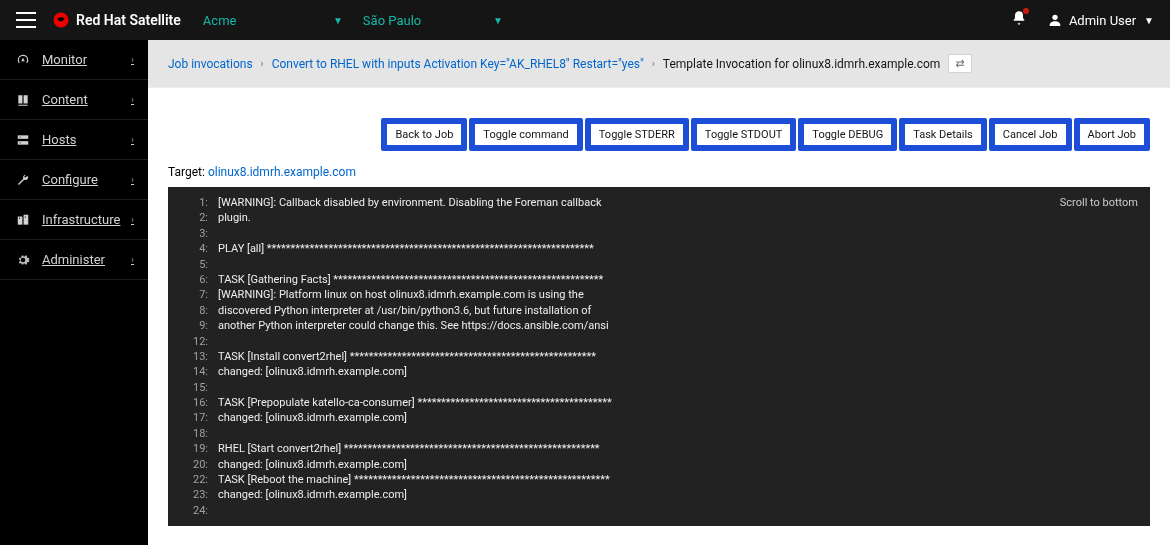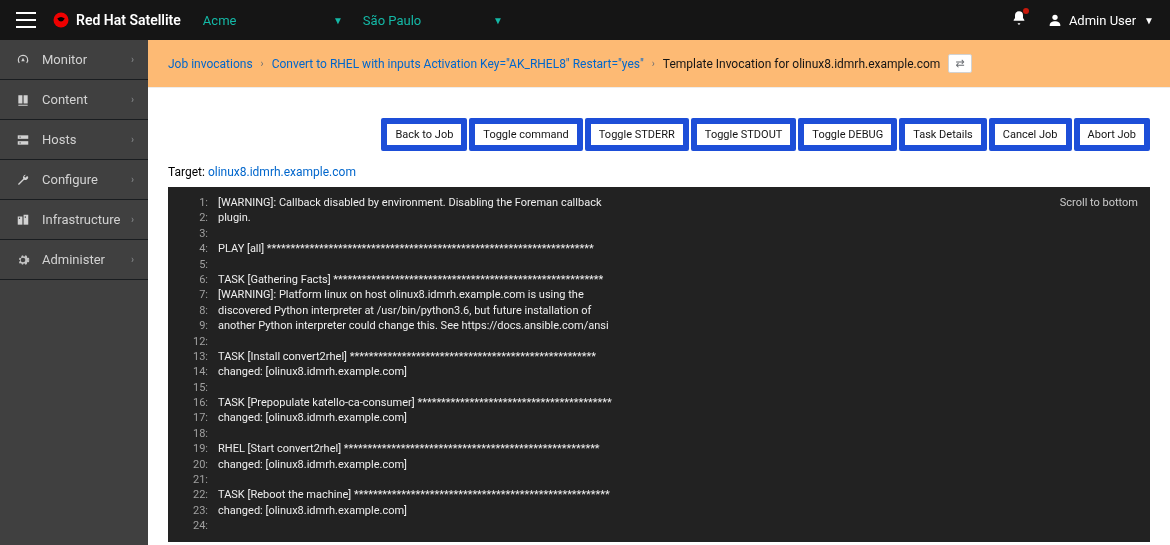--- a/index.html
+++ b/index.html
@@ -10,27 +10,27 @@
 .logo { display: flex; align-items: center; font-weight: 600; font-size: 14px; margin-right: 12px; }
 .logo svg { margin-right: 6px; }
 .ctx-selector { display: flex; align-items: center; color: #14b8a6; font-size: 13px; padding: 0 10px; cursor: pointer; min-width: 160px; justify-content: space-between; }
 .ctx-selector .caret { margin-left: 30px; font-size: 10px; }
 .topbar-spacer { flex: 1; }
 .topbar-icon { margin: 0 10px; cursor: pointer; position: relative; }
 .bell-dot { position: absolute; top: -2px; right: -2px; width: 6px; height: 6px; background: #c9190b; border-radius: 50%; }
 .user-menu { display: flex; align-items: center; font-size: 13px; cursor: pointer; margin-left: 10px; }
 .user-menu .caret { margin-left: 8px; font-size: 10px; }
 .layout { display: flex; height: calc(545px - 40px); }
-.sidebar { width: 148px; background: #404040; color: #d2d2d2; display: flex; flex-direction: column; }
+.sidebar { width: 148px; background: #000000; color: #d2d2d2; display: flex; flex-direction: column; text-decoration: underline; }
 .nav-item { display: flex; align-items: center; padding: 12px 14px; font-size: 13px; cursor: pointer; border-bottom: 1px solid #1a1d20; }
 .nav-item .nav-icon { width: 18px; margin-right: 10px; display: flex; align-items: center; justify-content: center; }
 .nav-item .nav-label { flex: 1; }
 .nav-item .nav-chevron { font-size: 10px; color: #8a8d90; }
 .main { flex: 1; background: #fff; overflow: auto; padding: 0; }
-.breadcrumb { background: #fdba74; padding: 14px 20px; font-size: 12px; display: flex; align-items: center; gap: 8px; border-bottom: 1px solid #ededed; }
+.breadcrumb { background: #e5e5e5; padding: 14px 20px; font-size: 12px; display: flex; align-items: center; gap: 8px; border-bottom: 1px solid #ededed; }
 .breadcrumb a { color: #0066cc; text-decoration: none; cursor: pointer; }
 .breadcrumb .sep { color: #6a6e73; font-size: 10px; }
 .breadcrumb .current { color: #151515; }
 .bc-btn { border: 1px solid #d2d2d2; background: #fff; padding: 2px 6px; border-radius: 2px; cursor: pointer; font-size: 11px; color: #6a6e73; }
 .toolbar { display: flex; justify-content: flex-end; padding: 30px 20px 10px 20px; gap: 2px; flex-wrap: wrap; }
 .btn { background: #fff; border: 6px solid #1d4ed8; color: #151515; font-size: 11px; padding: 4px 8px; cursor: pointer; border-radius: 2px; }
 .target-row { padding: 4px 20px 8px 20px; font-size: 12px; }
 .target-row a { color: #0066cc; text-decoration: none; }
 .console { margin: 0 20px 20px 20px; background: #222; color: #eee; font-family: "Courier New", monospace; font-size: 11px; position: relative; padding: 8px 0; line-height: 1.4; }
 .console-line { display: flex; padding: 0 12px; }
@@ -238,24 +238,20 @@
           </div>
           <div class="console-line">
             <span class="ln">19:</span>
             <span class="txt">RHEL [Start convert2rhel] ******************************************************</span>
           </div>
           <div class="console-line">
             <span class="ln">20:</span>
             <span class="txt">changed: [olinux8.idmrh.example.com]</span>
           </div>
           <div class="console-line">
-            <span class="ln">21:</span>
-            <span class="txt"></span>
-          </div>
-          <div class="console-line">
             <span class="ln">22:</span>
             <span class="txt">TASK [Reboot the machine] ******************************************************</span>
           </div>
           <div class="console-line">
             <span class="ln">23:</span>
             <span class="txt">changed: [olinux8.idmrh.example.com]</span>
           </div>
           <div class="console-line">
             <span class="ln">24:</span>
             <span class="txt"></span>

